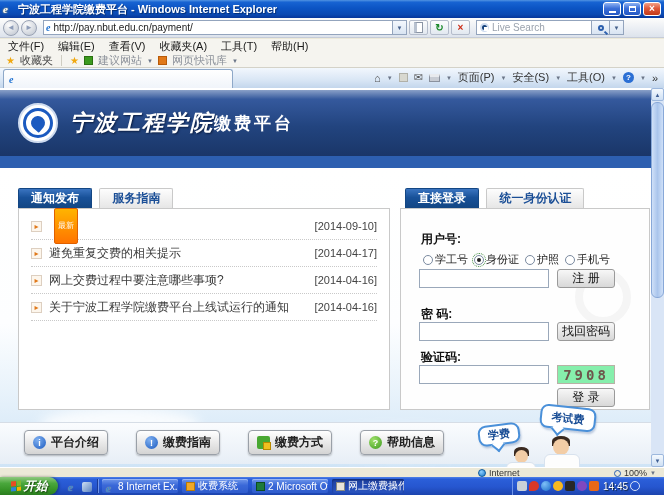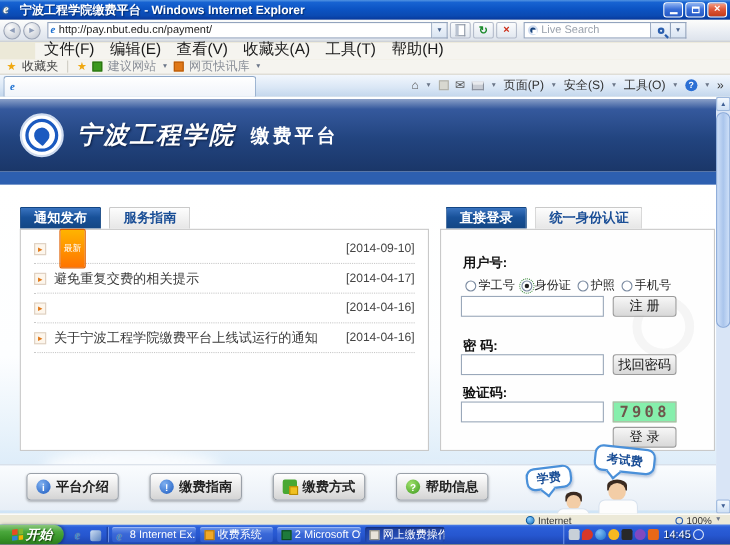--- a/index.html
+++ b/index.html
@@ -48,21 +48,21 @@
   .search .logo::after{content:"";position:absolute;left:2px;top:2px;width:4px;height:4px;background:#fff;}
   .search .ph{font-size:10px;color:#9aa2ad;flex:1;white-space:nowrap;overflow:hidden;}
   .sbtn{width:18px;height:15px;border:1px solid #93a4bd;border-left:none;
     background:linear-gradient(180deg,#f4f8fd,#d9e4f2);display:flex;align-items:center;justify-content:center;}
   .mag{width:6px;height:6px;border:2px solid #2b5fae;border-radius:50%;position:relative;}
   .mag::after{content:"";position:absolute;width:4px;height:2px;background:#2b5fae;
     transform:rotate(45deg);left:4px;top:5px;}
 
   
   .menurow{position:absolute;top:39px;left:0;right:0;height:15px;background:#f5f4ef;
-    display:flex;align-items:flex-end;gap:14px;padding:0 8px;font-size:14px;color:#1a1a1a;margin-left:32px;}
+    display:flex;align-items:flex-end;gap:14px;padding:0 8px;font-size:11px;color:#1a1a1a;}
   .favrow{position:absolute;top:54px;left:0;right:0;height:14px;background:#f5f4ef;
     border-bottom:1px solid #d4d2c8;display:flex;align-items:center;gap:5px;padding:0 6px;
     font-size:11px;color:#444;}
   .star{color:#f0a810;font-size:10px;}
   .vsep{width:1px;height:11px;background:#cfcdc2;margin:0 3px;}
   .fav-muted{color:#8a8f98;}
   .ws-ico{width:9px;height:9px;background:#e07818;border:1px solid #b85a08;}
   .ddg{font-size:6px;color:#6b7688;}
 
   
@@ -87,21 +87,21 @@
   .banner{position:absolute;top:2px;left:0;right:13px;height:66px;
     background:linear-gradient(180deg,#8aa0c8 0%,#35599d 14%,#22447f 55%,#1a3668 100%);
     display:flex;align-items:center;padding-left:18px;}
   .logo{width:40px;height:40px;border-radius:50%;background:#fff;border:2px solid #cfdcf0;
     display:flex;align-items:center;justify-content:center;}
   .logo-inner{width:30px;height:30px;border-radius:50%;border:3px solid #1b5ac0;background:#fff;
     display:flex;align-items:center;justify-content:center;}
   .swan{width:14px;height:14px;background:#1b5ac0;border-radius:70% 70% 10% 70%;transform:rotate(40deg);}
   .school{color:#fff;font:italic bold 22px "DejaVu Serif",serif;margin-left:12px;letter-spacing:2px;
     text-shadow:1px 1px 2px #0a1c40;}
-  .platform{color:#fff;font-size:17px;font-weight:bold;margin-left:14px;letter-spacing:3px;}
+  .platform{color:#fff;font-size:17px;font-weight:bold;letter-spacing:3px;}
   .strip{position:absolute;top:68px;left:0;right:13px;height:12px;background:#2d5fb0;}
   .content{position:absolute;top:80px;left:0;right:13px;bottom:0;
     background:linear-gradient(180deg,#fff 0%,#fdfeff 52%,#e9f3fb 74%,#cfe4f6 100%);}
   .cloud{position:absolute;background:#fff;border-radius:50%;filter:blur(6px);opacity:.8;}
 
   
   .ptab{height:20px;display:inline-flex;align-items:center;justify-content:center;
     padding:0 12px;font-size:12px;font-weight:bold;border:1px solid #c9c9c9;border-bottom:none;
     border-radius:2px 2px 0 0;margin-right:3px;
     background:linear-gradient(180deg,#fdfdfd,#e6e6e6);color:#1a4e96;}
@@ -322,20 +322,21 @@
           <span class="ndate">[2014-09-10]</span>
         </div>
         <div class="nitem">
           <span class="nico">▸</span>
           <span class="ntitle">避免重复交费的相关提示</span>
 
           <span class="ndate">[2014-04-17]</span>
         </div>
         <div class="nitem">
           <span class="nico">▸</span>
+          <span class="ntitle">网上交费过程中要注意哪些事项?</span>
 
           <span class="ndate">[2014-04-16]</span>
         </div>
         <div class="nitem">
           <span class="nico">▸</span>
           <span class="ntitle">关于宁波工程学院缴费平台上线试运行的通知</span>
 
           <span class="ndate">[2014-04-16]</span>
         </div>
       </div>

